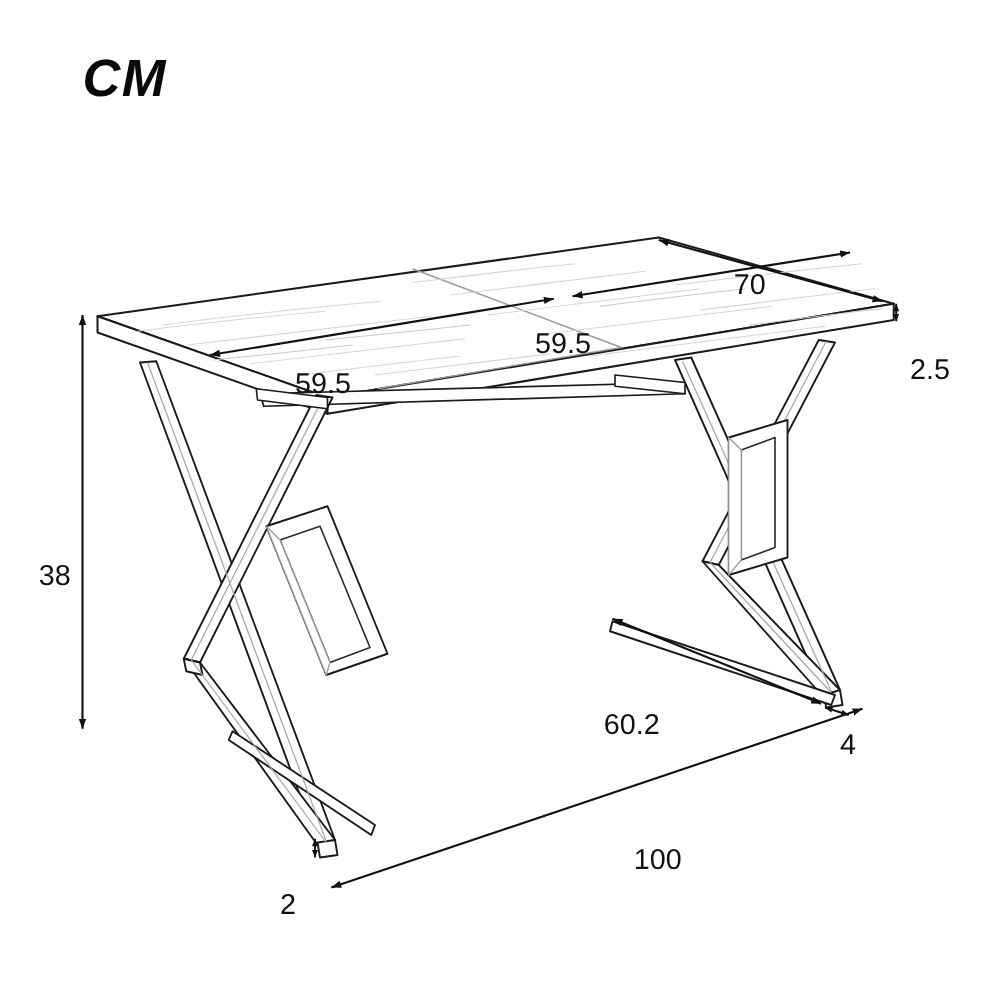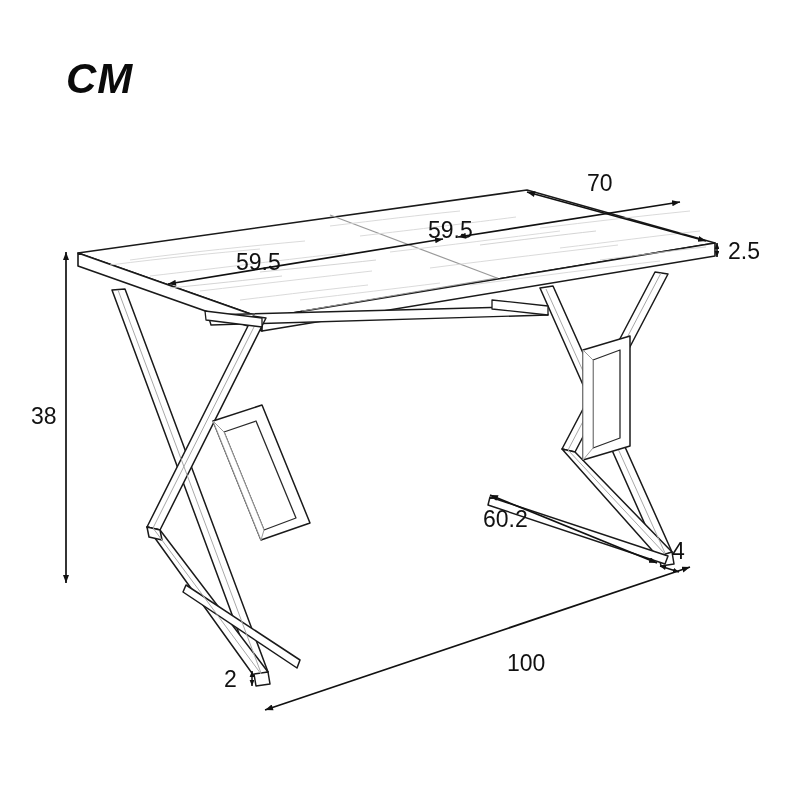--- a/index.html
+++ b/index.html
@@ -28,29 +28,29 @@
     position: absolute;
     left: 66px;
     top: 42px;
     font-size: 42px;
     font-weight: bold;
     font-style: italic;
     color: #0a0a0a;
     letter-spacing: 1px;
     line-height: 1;
     font-family: "Liberation Sans", sans-serif;
-    margin-top: 16px;
   }
   .dim-text {
     position: absolute;
     font-size: 23px;
     color: #111111;
     font-family: "Liberation Sans", sans-serif;
     white-space: nowrap;
     line-height: 1;
+    margin-top: 44px;
   }
   .weight-badge {
     position: absolute;
     left: 668px;
     top: 44px;
     width: 96px;
     height: 112px;
   }
   .weight-badge svg { display:block; width:100%; height:100%; }
 </style>
@@ -193,19 +193,19 @@
 
   <div class="unit-label">CM</div>
 
 
   <div id="dim-labels">
       <div class="dim-text" style="left: 236px; top: 251px;">59.5</div>
       <div class="dim-text" style="left: 428px; top: 219px;">59.5</div>
       <div class="dim-text" style="left: 587px; top: 172px;">70</div>
       <div class="dim-text" style="left: 728px; top: 240px; text-align: center;">2.5</div>
       <div class="dim-text" style="left: 31px; top: 405px;">38</div>
-      <div class="dim-text" style="left: 483px; top: 508px;">60.2</div>
+      <div class="dim-text" style="left: 483px; top: 524px;">60.2</div>
       <div class="dim-text" style="left: 672px; top: 540px;">4</div>
-      <div class="dim-text" style="left: 507px; top: 652px; text-align: center;">100</div>
+      <div class="dim-text" style="left: 507px; top: 632px; text-align: center;">100</div>
       <div class="dim-text" style="left: 224px; top: 668px;">2</div>
     </div>
 
 </div>
 
 </body></html>

